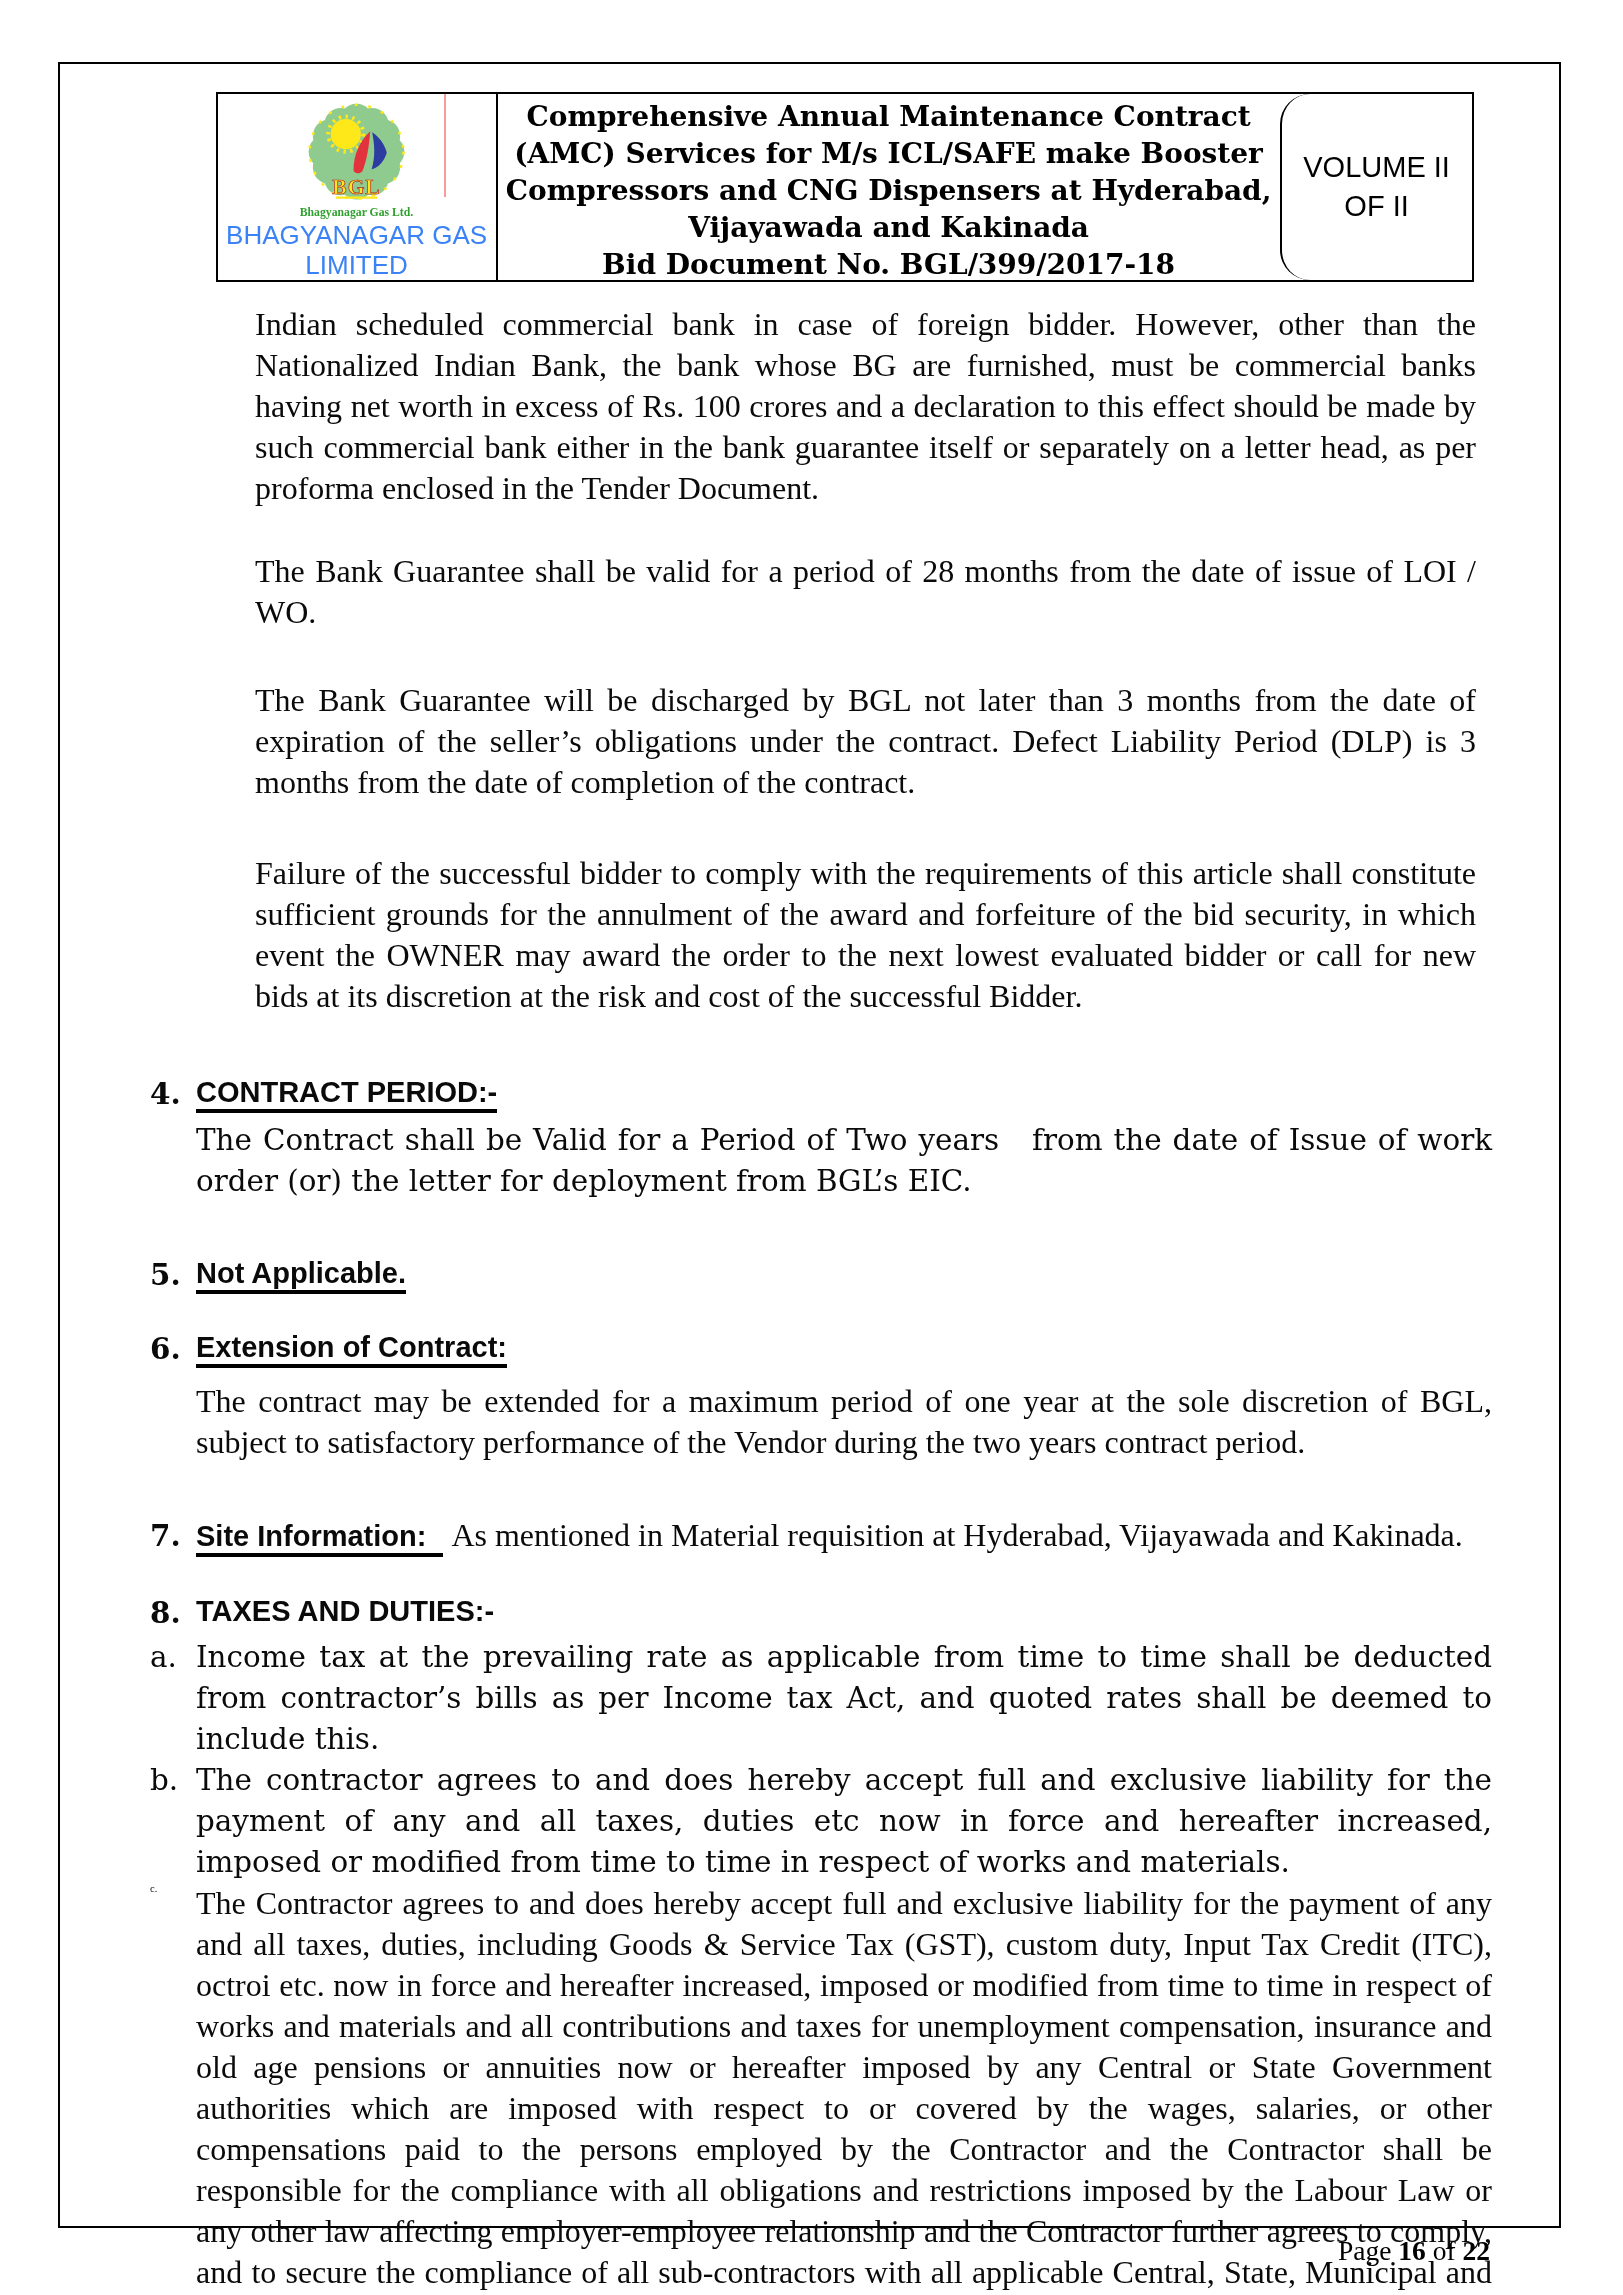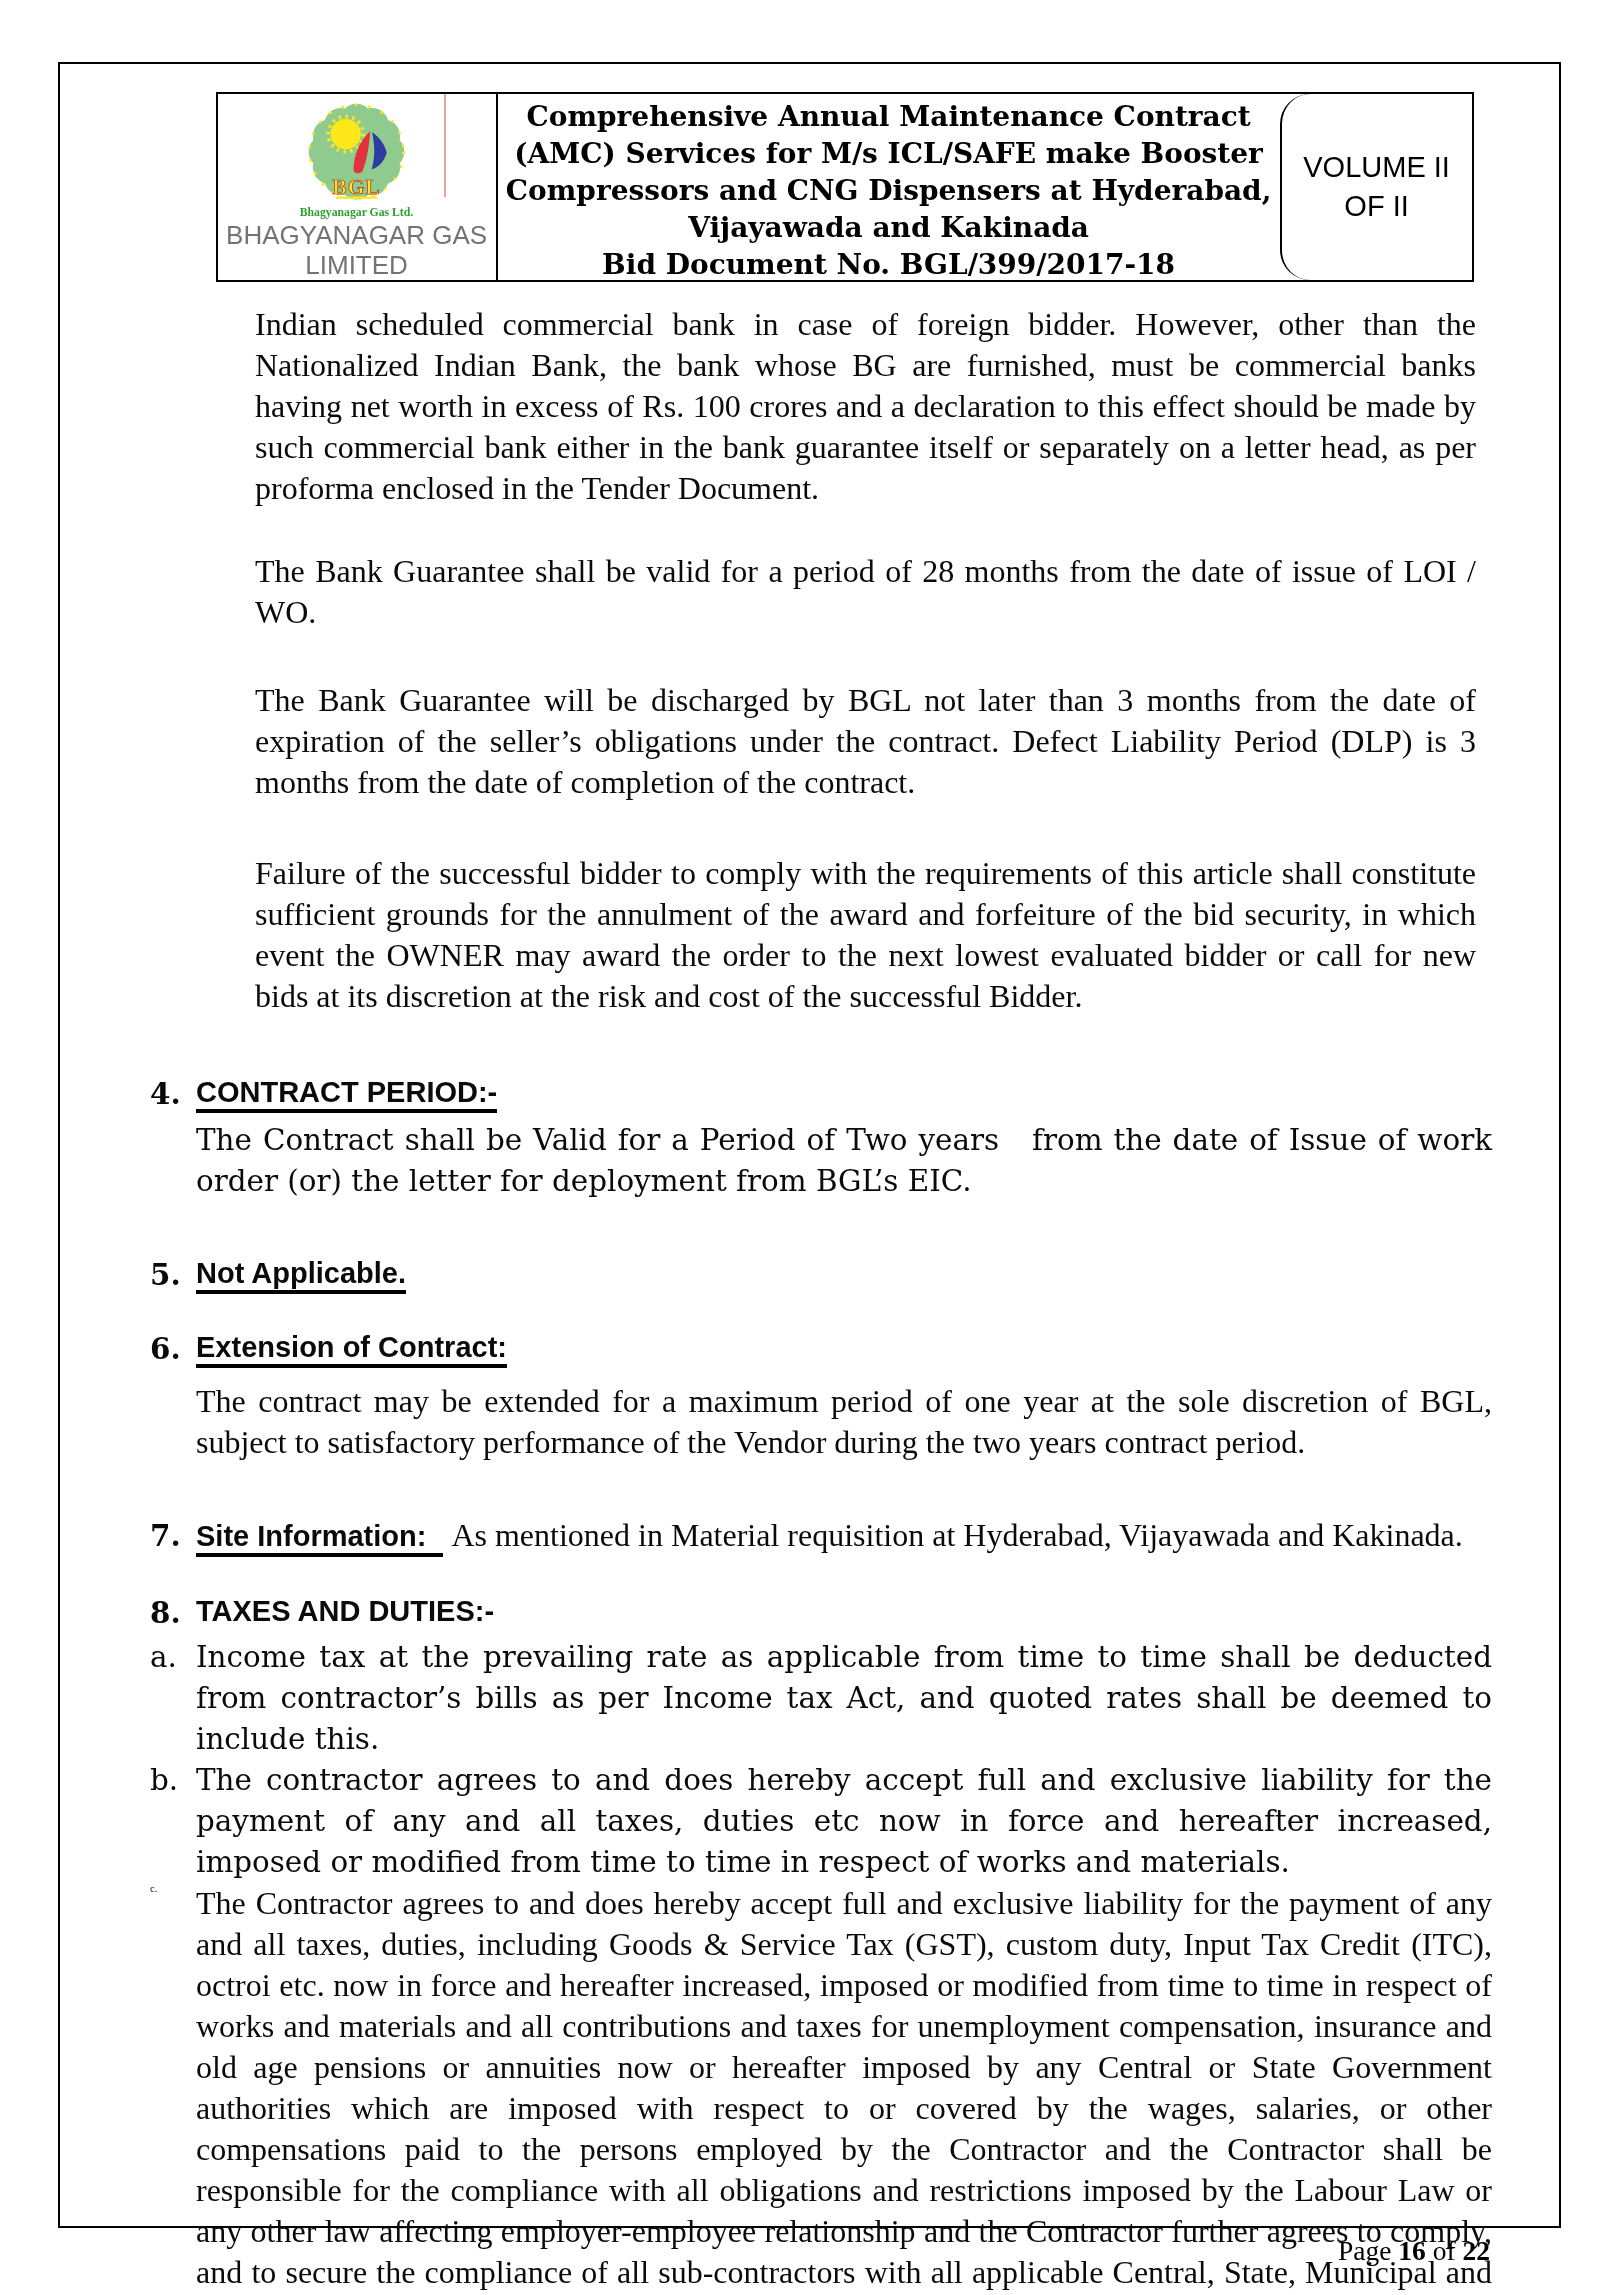--- a/index.html
+++ b/index.html
@@ -23,21 +23,21 @@
   .cell-logo{
     width:280px;border-right:2px solid #000;position:relative;
     display:flex;flex-direction:column;align-items:center;padding-top:2.6px;
   }
   .pink-rule{
     position:absolute;top:0;right:50px;width:2px;height:103px;
     background:#f59c9c;
   }
   .org-name{
     font-family:"Liberation Sans",sans-serif;font-size:26px;line-height:30px;
-    text-align:center;white-space:pre-line;color:#737373;margin-top:1.3px;
+    text-align:center;white-space:pre-line;color:#3b82f6;margin-top:1.3px;
   }
   .cell-title{
     flex:1;text-align:center;font-family:"DejaVu Serif",serif;font-weight:bold;
     font-size:28px;line-height:37px;padding-top:3.9px;white-space:pre-line;color:#000;
   }
   .cell-volume{
     width:192px;border-left:2px solid #000;display:flex;align-items:center;
     justify-content:center;font-family:"Liberation Sans",sans-serif;
     font-size:29px;line-height:39px;text-align:center;white-space:pre-line;color:#000;border-radius:30px;
   }

